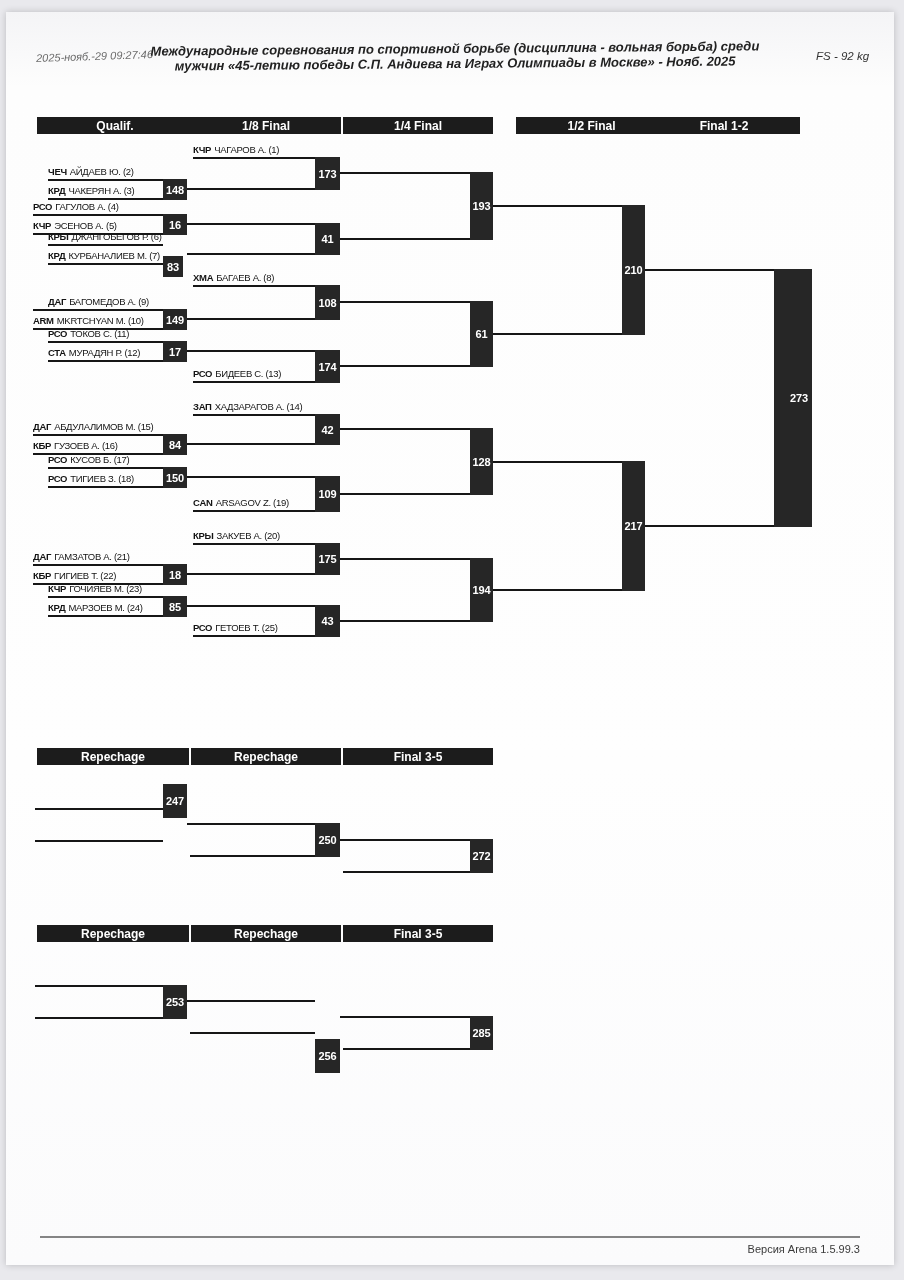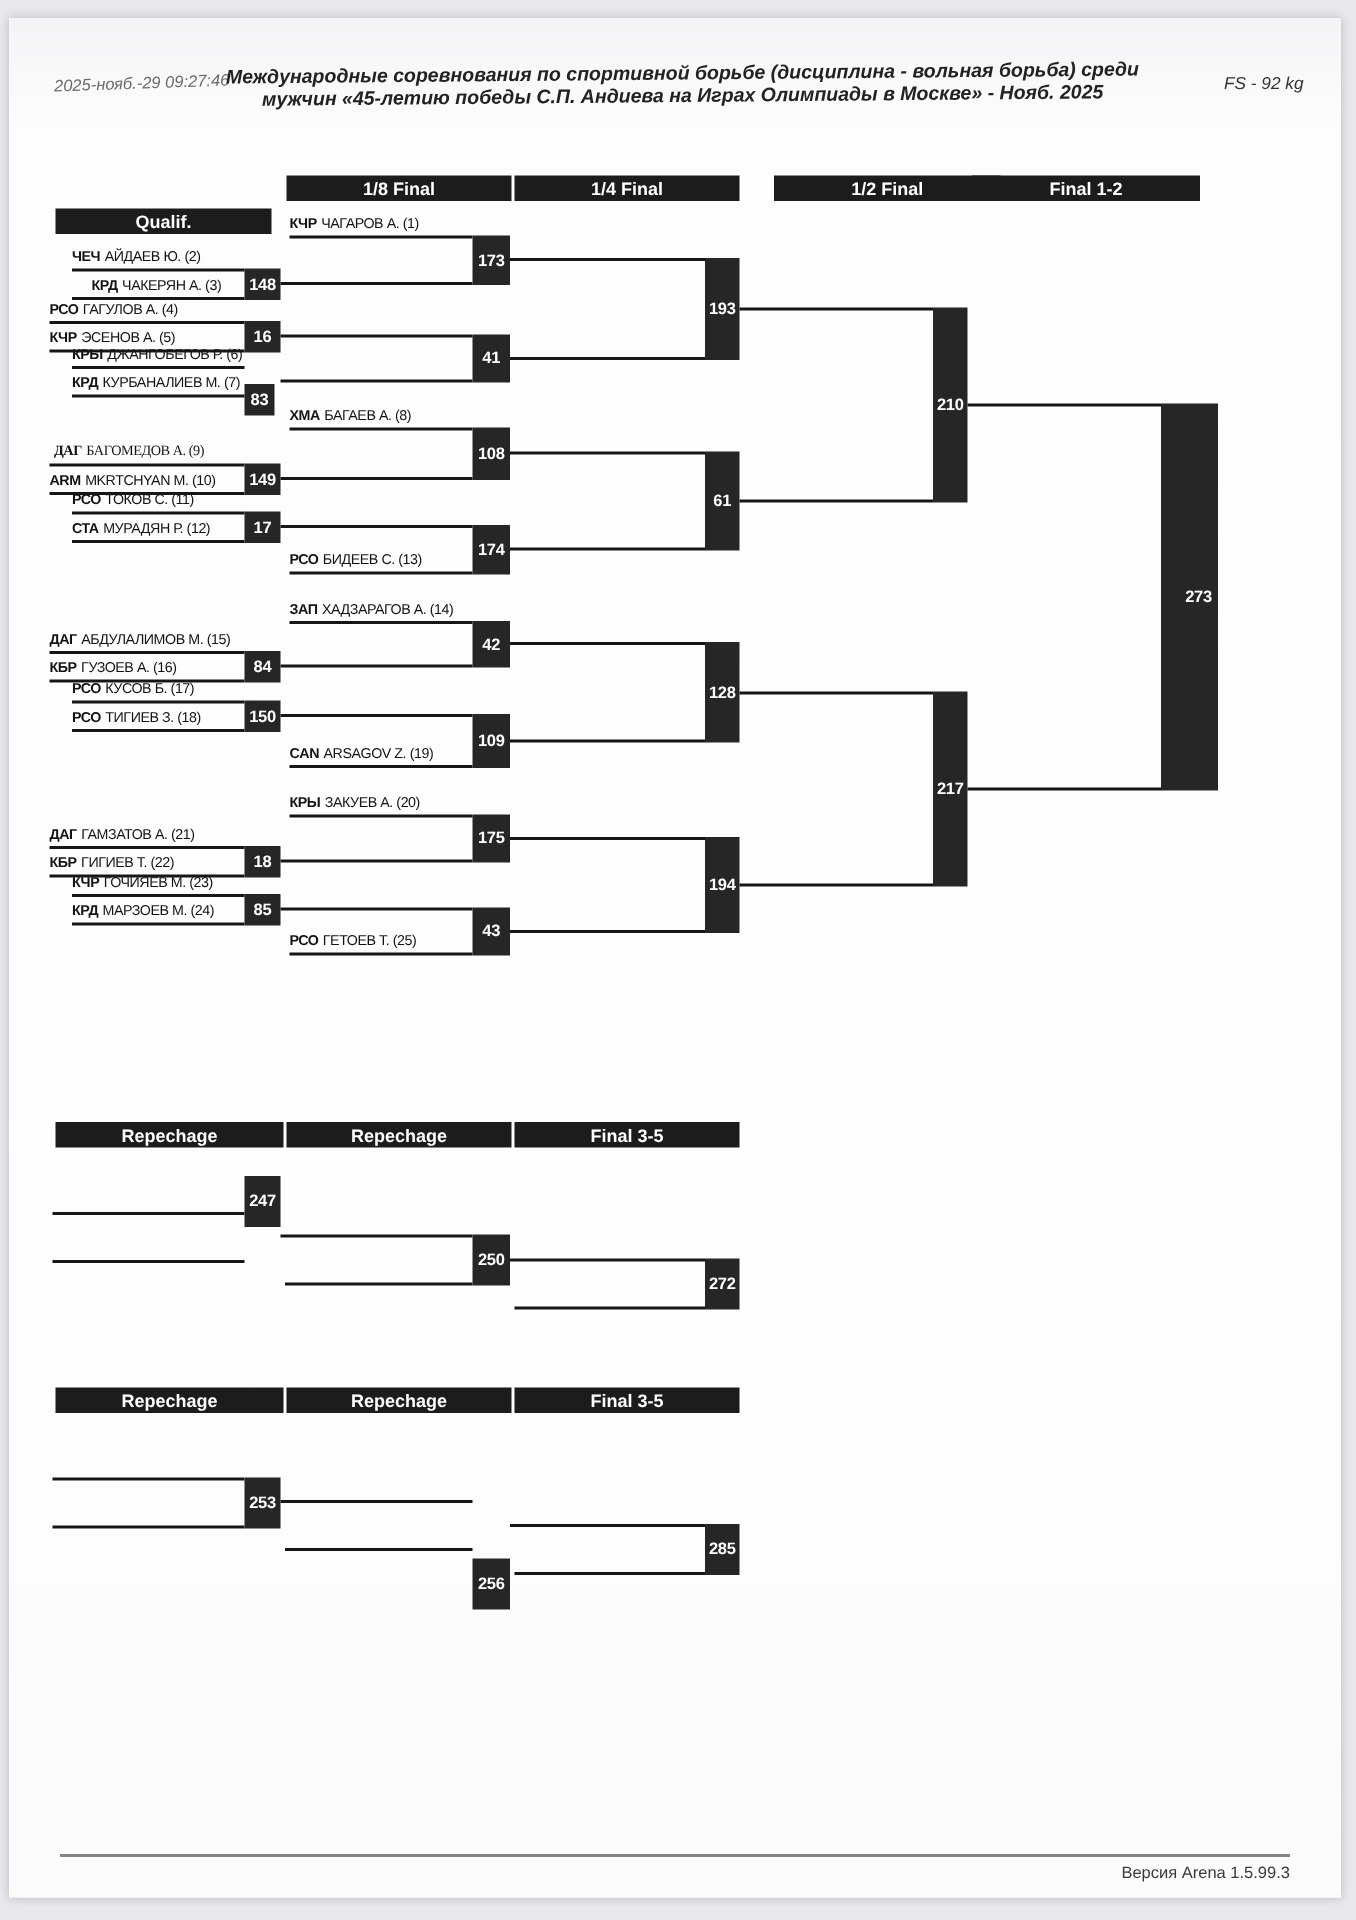--- a/index.html
+++ b/index.html
@@ -44,35 +44,35 @@
 
 <div class="page"></div>
 
 <div class="timestamp">2025-нояб.-29 09:27:46</div>
 <div class="title">
   <div>Международные соревнования по спортивной борьбе (дисциплина - вольная борьба) среди</div>
   <div>мужчин «45-летию победы С.П. Андиева на Играх Олимпиады в Москве» - Нояб. 2025</div>
 </div>
 <div class="weight">FS - 92 kg</div>
 
-<div class="colhead" style="left:37px;top:117px;width:144px;margin-top:22px;">Qualif.</div>
+<div class="colhead" style="left:37px;top:117px;width:156px;">Qualif.</div>
 <div class="colhead" style="left:191px;top:117px;width:150px;">1/8 Final</div>
 <div class="colhead" style="left:343px;top:117px;width:150px;">1/4 Final</div>
 <div class="colhead" style="left:495px;top:117px;width:151px;margin-left:21px;">1/2 Final</div>
 <div class="colhead" style="left:648px;top:117px;width:152px;">Final 1-2</div>
 
 <div class="entry" style="left:193px;top:144px;"><b>КЧР</b><span>ЧАГАРОВ А. (1)</span></div>
 <div class="entry" style="left:48px;top:166px;"><b>ЧЕЧ</b><span>АЙДАЕВ Ю. (2)</span></div>
-<div class="entry" style="left:48px;top:185px;margin-left:13px;"><b>КРД</b><span>ЧАКЕРЯН А. (3)</span></div>
+<div class="entry" style="left:48px;top:185px;"><b>КРД</b><span>ЧАКЕРЯН А. (3)</span></div>
 <div class="entry" style="left:33px;top:201px;"><b>РСО</b><span>ГАГУЛОВ А. (4)</span></div>
 <div class="entry" style="left:33px;top:220px;"><b>КЧР</b><span>ЭСЕНОВ А. (5)</span></div>
 <div class="entry" style="left:48px;top:231px;"><b>КРЫ</b><span>ДЖАНГОБЕГОВ Р. (6)</span></div>
 <div class="entry" style="left:48px;top:250px;"><b>КРД</b><span>КУРБАНАЛИЕВ М. (7)</span></div>
 <div class="entry" style="left:193px;top:272px;"><b>ХМА</b><span>БАГАЕВ А. (8)</span></div>
-<div class="entry" style="left:36px;top:296px;font-family:Liberation Serif, serif;"><b>ДАГ</b><span>БАГОМЕДОВ А. (9)</span></div>
+<div class="entry" style="left:48px;top:296px;"><b>ДАГ</b><span>БАГОМЕДОВ А. (9)</span></div>
 <div class="entry" style="left:33px;top:315px;"><b>ARM</b><span>MKRTCHYAN M. (10)</span></div>
 <div class="entry" style="left:48px;top:328px;"><b>РСО</b><span>ТОКОВ С. (11)</span></div>
 <div class="entry" style="left:48px;top:347px;"><b>СТА</b><span>МУРАДЯН Р. (12)</span></div>
 <div class="entry" style="left:193px;top:368px;text-align:right;"><b>РСО</b><span>БИДЕЕВ С. (13)</span></div>
 <div class="entry" style="left:193px;top:401px;"><b>ЗАП</b><span>ХАДЗАРАГОВ А. (14)</span></div>
 <div class="entry" style="left:33px;top:421px;"><b>ДАГ</b><span>АБДУЛАЛИМОВ М. (15)</span></div>
 <div class="entry" style="left:33px;top:440px;"><b>КБР</b><span>ГУЗОЕВ А. (16)</span></div>
 <div class="entry" style="left:48px;top:454px;"><b>РСО</b><span>КУСОВ Б. (17)</span></div>
 <div class="entry" style="left:48px;top:473px;"><b>РСО</b><span>ТИГИЕВ З. (18)</span></div>
 <div class="entry" style="left:193px;top:497px;"><b>CAN</b><span>ARSAGOV Z. (19)</span></div>

